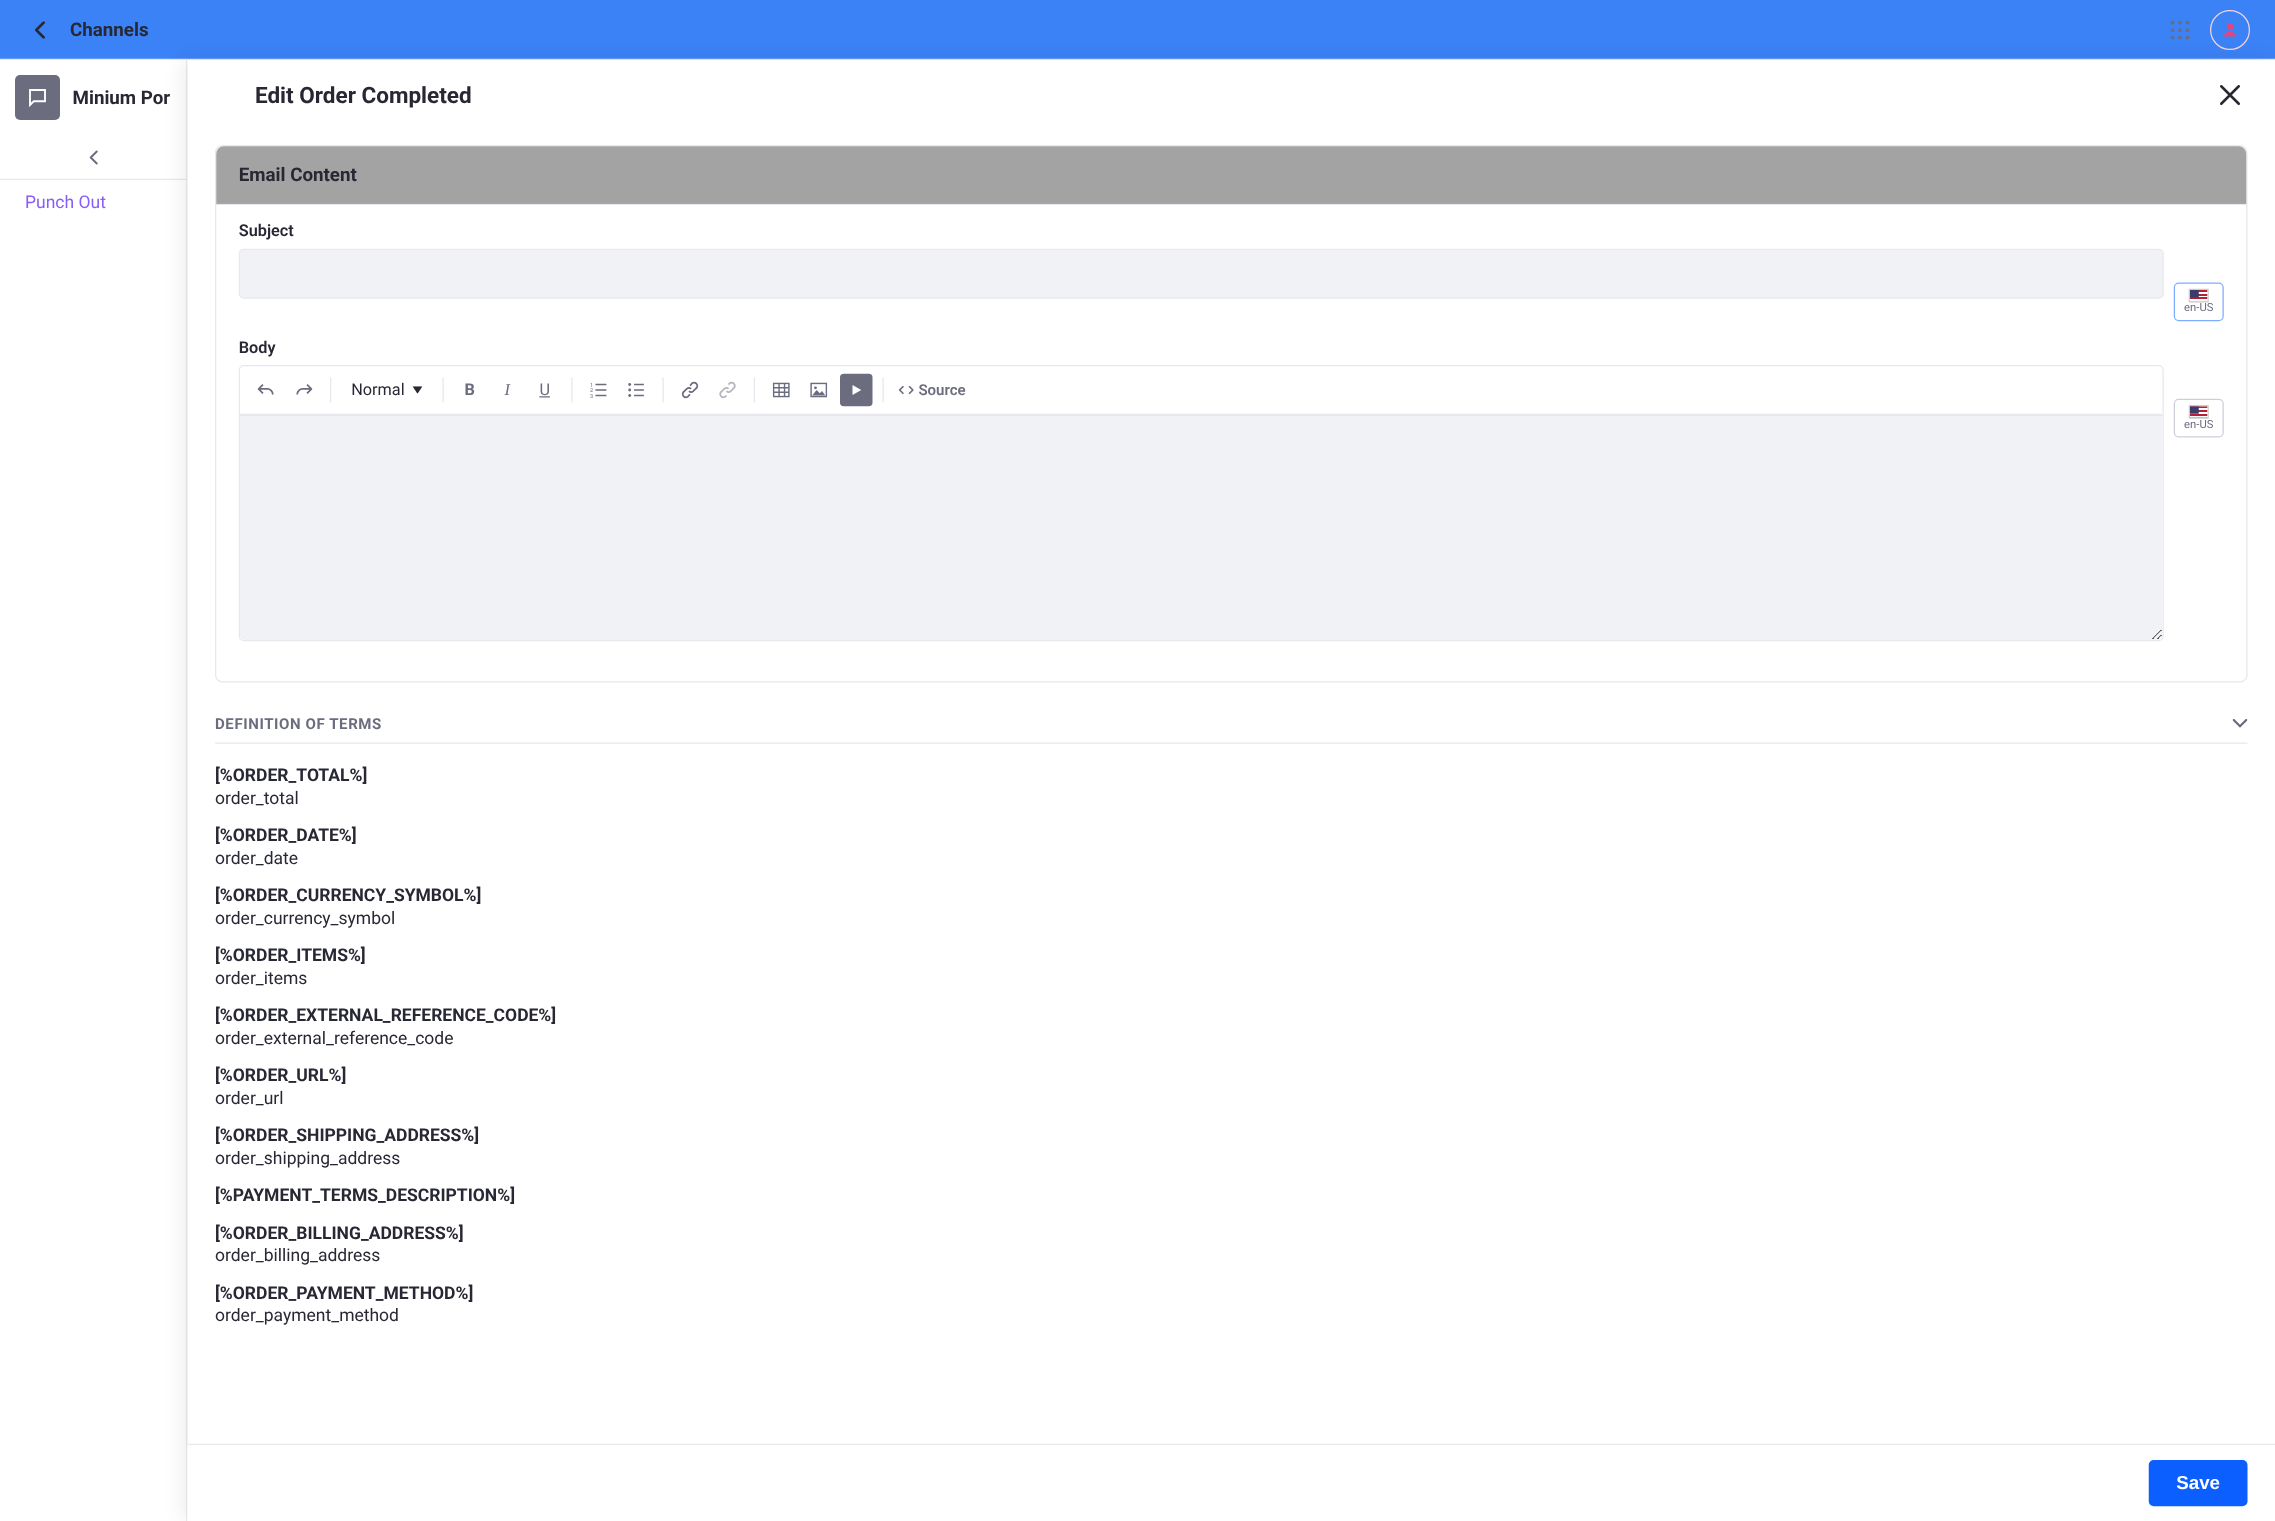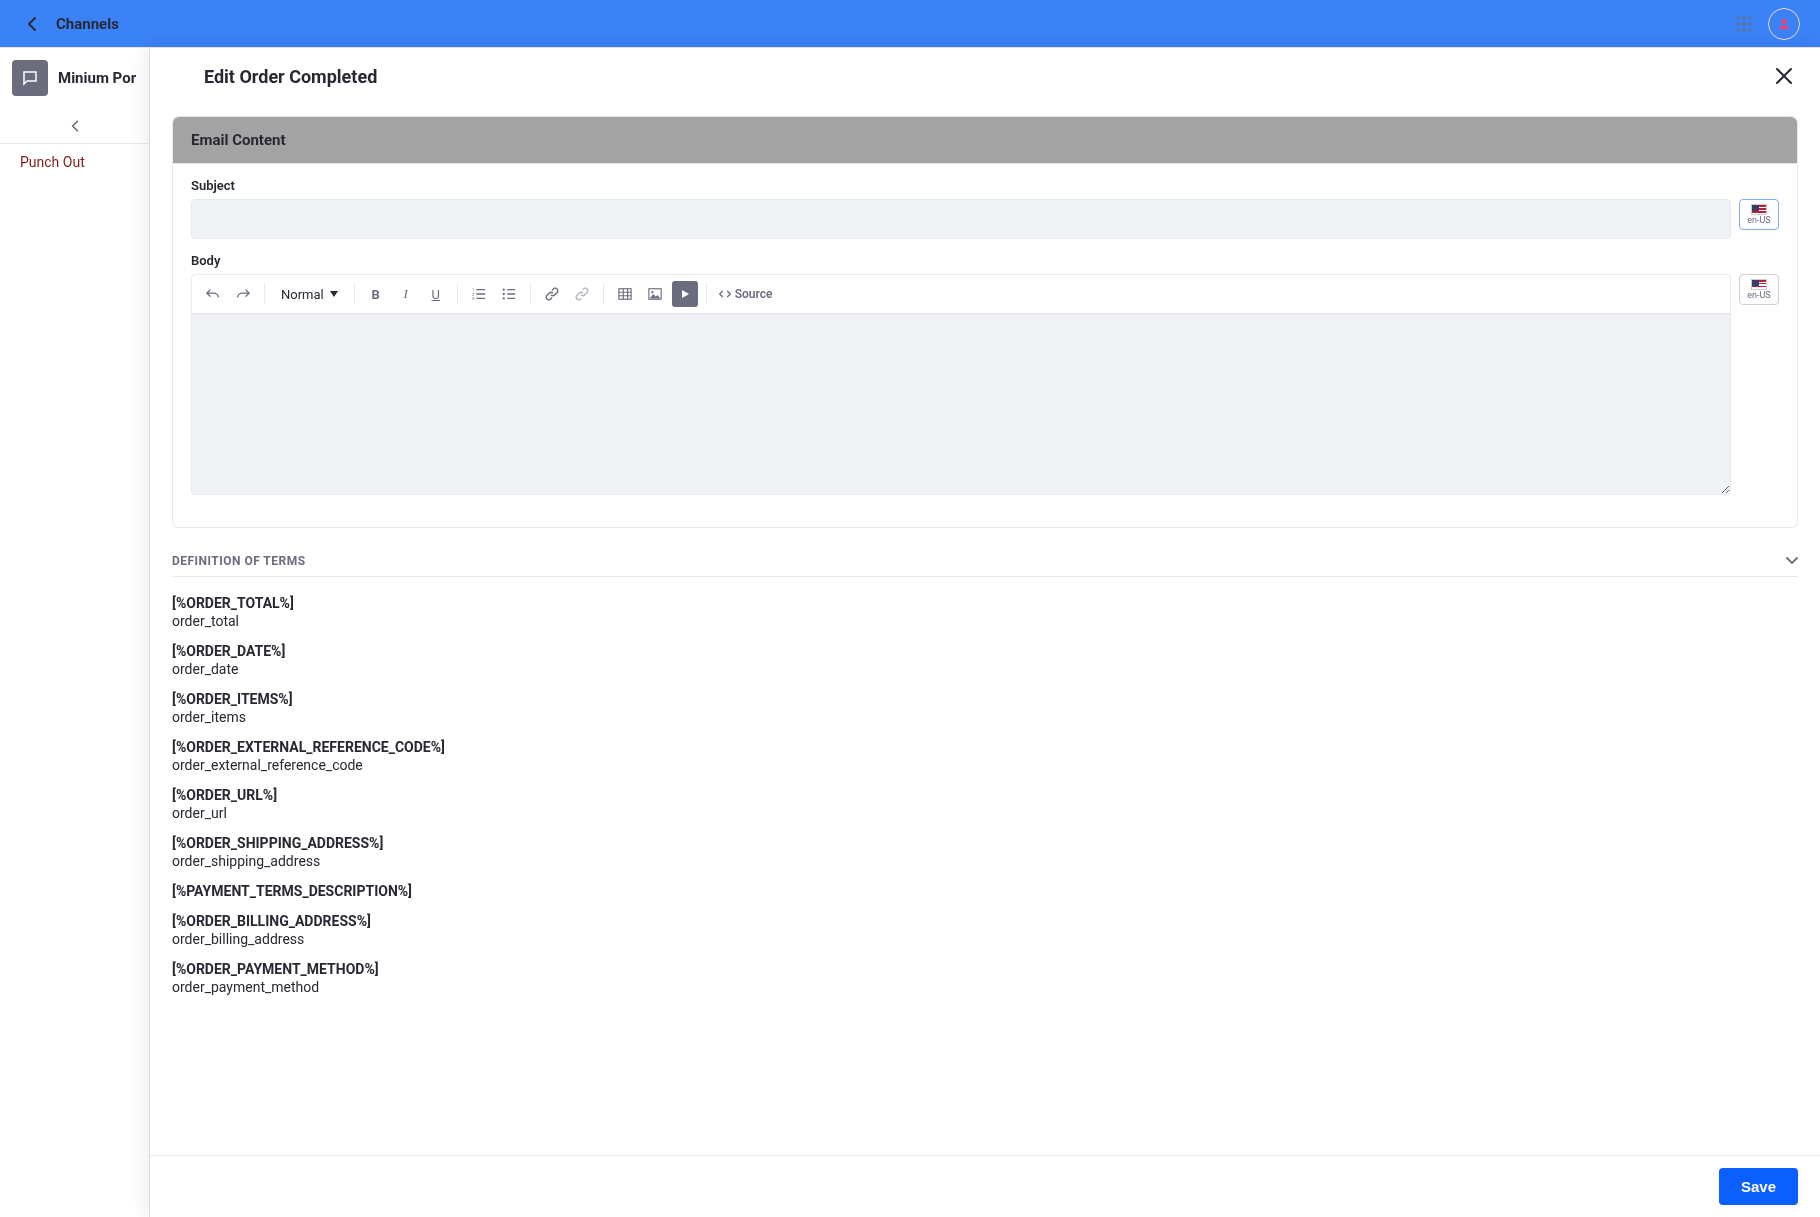--- a/index.html
+++ b/index.html
@@ -10,37 +10,37 @@
 .topbar-spacer { flex: 1; }
 .grid-btn { width: 32px; height: 32px; display: flex; align-items:center; justify-content:center; cursor:pointer; color:#6b6c7e; }
 .avatar-btn { width: 32px; height:32px; border-radius:50%; border:1px solid #f3d4e0; display:flex; align-items:center; justify-content:center; color:#e1467c; margin-left:8px; cursor:pointer; }
 .page { position: relative; height: calc(100vh - 48px); background:#f1f2f5; }
 .bg-layer { display:flex; height:100%; }
 .bg-sidebar { width: 150px; background:#fff; border-right:1px solid #e7e7ed; }
 .bg-sb-header { display:flex; align-items:center; padding: 12px 12px; gap:10px; }
 .sq-icon { width:36px; height:36px; background:#6b6c7e; border-radius:4px; display:flex; align-items:center; justify-content:center; color:#fff; }
 .bg-title { font-weight:700; font-size:15px; white-space:nowrap; }
 .bg-back { display:flex; align-items:center; justify-content:center; height:36px; border-bottom:1px solid #e7e7ed; cursor:pointer; color:#6b6c7e;}
-.bg-link { padding: 10px 20px; font-size:14px; color:#7f1d1d; cursor:pointer; }
+.bg-link { padding: 10px 20px; font-size:14px; color:#8b5cf6; cursor:pointer; }
 .bg-main { flex:1; padding: 20px; }
 .bg-table-hdr { margin-top:60px; font-weight:600; color:#272833; padding:8px 4px; border-bottom:1px solid #e7e7ed;}
 .bg-row { padding:18px 4px; border-left:3px solid #0b5fff; border-bottom:1px solid #e7e7ed;}
 .bg-footer { padding:18px 4px; color:#6b6c7e; font-size:14px; }
 .panel { position:absolute; top:0; right:0; bottom:0; left:150px; background:#fff; box-shadow:-4px 0 16px rgba(0,0,0,0.08); display:flex; flex-direction:column; }
 .panel-hdr { display:flex; align-items:center; padding: 14px 22px; }
 .panel-title { font-weight:700; font-size:18px;margin-left:32px; }
 .panel-close { margin-left:auto; width:28px; height:28px; display:flex; align-items:center; justify-content:center; cursor:pointer; font-size:26px; }
 .panel-body { flex:1; overflow-y:auto; padding: 12px 22px 0 22px; }
 .card { border:1px solid #e7e7ed; border-radius:6px; margin-bottom:18px; background:#fff; }
 .card-hdr { padding:14px 18px; font-weight:700; font-size:15px; border-bottom:1px solid #e7e7ed; background:#a3a3a3; border-radius:6px 6px 0 0;}
 .card-body { padding: 14px 18px 18px 18px; }
 .form-label { font-size:13px; font-weight:600; color:#272833; margin-bottom:6px; display:block; }
 .field-row { display:flex; gap:8px; align-items:flex-start; margin-bottom:14px; }
 .text-input { flex:1; height:40px; border:1px solid #e7e7ed; border-radius:4px; background:#f1f2f5; padding:0 12px; font-size:14px; }
-.locale-chip { width:40px; border:1px solid #cdced9; border-radius:4px; display:flex; flex-direction:column; align-items:center; justify-content:center; padding:4px 0; font-size:9px; color:#6b6c7e; cursor:pointer; }
+.locale-chip { width:40px; border:1px solid #cdced9; border-radius:4px; display:flex; flex-direction:column; align-items:center; justify-content:center; padding:4px 0; font-size:9px; color:#6b6c7e; cursor:pointer;margin-top:27px; }
 .locale-chip.blue { border-color:#80acff; }
 .flag { width:16px; height:11px; position:relative; overflow:hidden; border:0.5px solid #ccc; }
 .flag .stripes { position:absolute; inset:0; background: repeating-linear-gradient(#b22234 0, #b22234 1.5px, #fff 1.5px, #fff 3px); }
 .flag .canton { position:absolute; top:0; left:0; width:7px; height:6px; background:#3c3b6e; }
 .editor { border:1px solid #e7e7ed; border-radius:4px; }
 .toolbar { display:flex; align-items:center; gap:4px; padding:6px 8px; border-bottom:1px solid #e7e7ed; flex-wrap:wrap; }
 .tbtn { min-width:26px; height:26px; display:flex; align-items:center; justify-content:center; color:#6b6c7e; border-radius:3px; cursor:pointer; font-size:13px; padding:0 4px;}
 .tsep { width:1px; height:20px; background:#e7e7ed; margin:0 4px; }
 .tselect { display:flex; align-items:center; gap:6px; padding:0 8px; height:26px; cursor:pointer; color:#272833; font-size:13px; }
 .editor-area { width:100%; min-height:180px; border:none; resize:vertical; background:#f1f2f5; border-top:1px solid #e7e7ed; padding:10px; font-family:inherit; font-size:14px; outline:none; display:block; border-radius: 0 0 4px 4px; }
@@ -250,20 +250,24 @@
       <div class="terms-body" id="terms-body">
           <div class="term">
             <div class="term-key">[%ORDER_TOTAL%]</div>
             <div class="term-val">order_total</div>
           </div>
           <div class="term">
             <div class="term-key">[%ORDER_DATE%]</div>
             <div class="term-val">order_date</div>
           </div>
           <div class="term">
+            <div class="term-key">[%ORDER_CURRENCY_SYMBOL%]</div>
+            <div class="term-val">order_currency_symbol</div>
+          </div>
+          <div class="term">
             <div class="term-key">[%ORDER_ITEMS%]</div>
             <div class="term-val">order_items</div>
           </div>
           <div class="term">
             <div class="term-key">[%ORDER_EXTERNAL_REFERENCE_CODE%]</div>
             <div class="term-val">order_external_reference_code</div>
           </div>
           <div class="term">
             <div class="term-key">[%ORDER_URL%]</div>
             <div class="term-val">order_url</div>

